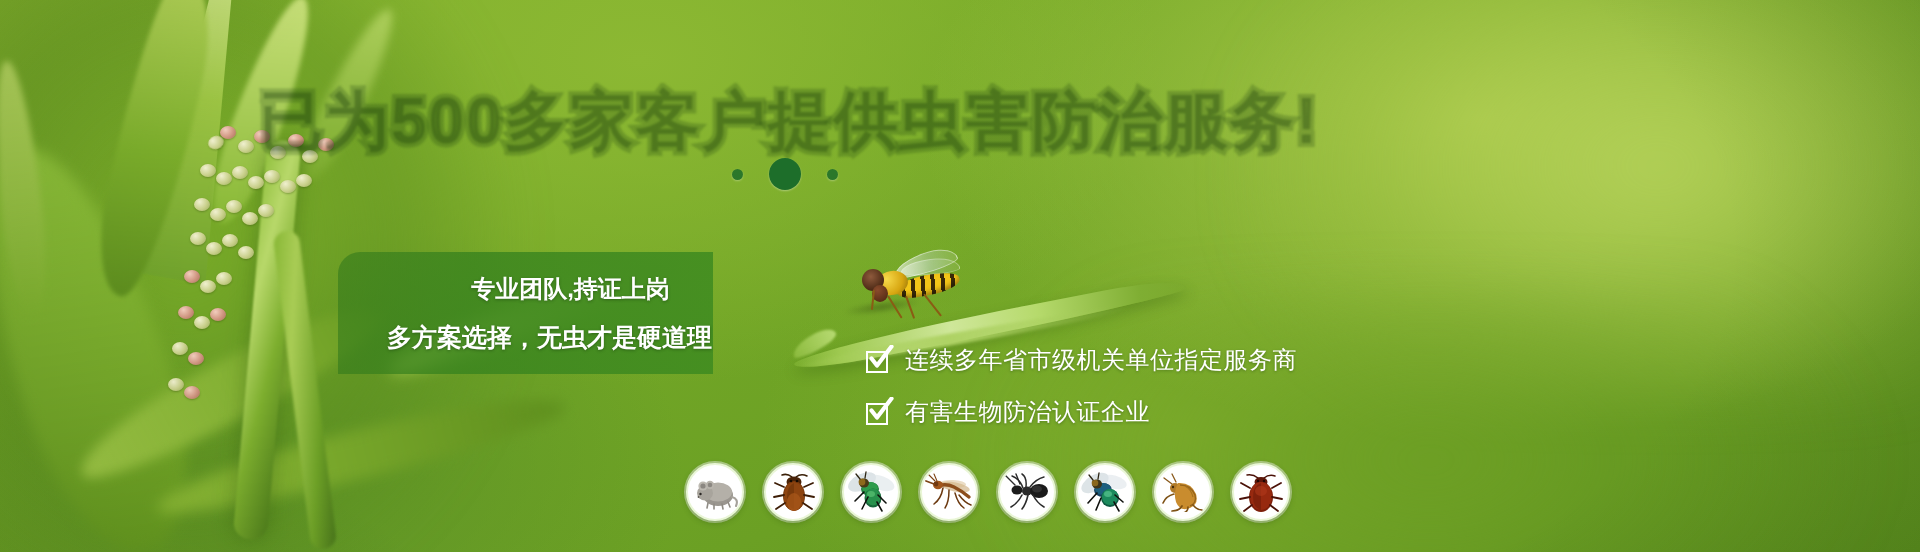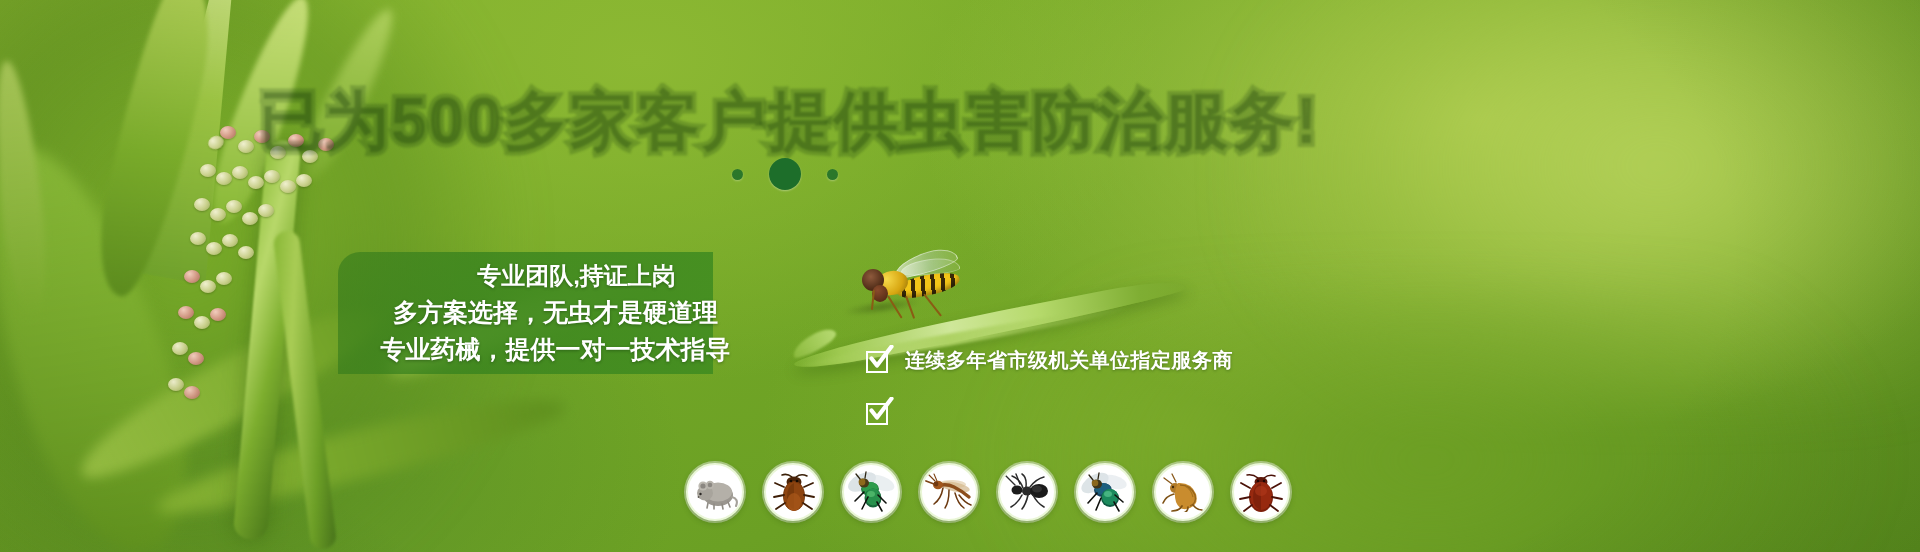--- a/index.html
+++ b/index.html
@@ -223,23 +223,22 @@
   .dot.s3 { width:11px; height:11px; opacity:.85; }
 
   
   .panel {
     position:absolute; left:338px; top:252px; width:375px; height:122px;
     background:linear-gradient(100deg, rgba(46,118,26,.55) 0%, rgba(56,131,30,.80) 35%, rgba(62,139,32,.86) 100%);
     border-radius:22px 0 0 0;
   }
   .panel-lines {
     position:absolute; left:338px; top:252px; width:437px; height:122px;
-    display:flex; flex-direction:column; justify-content:center; gap:4px;
+    display:flex; flex-direction:column; justify-content:center; gap:16px;
     padding:6px 14px 6px 0;
-    margin-left:6px;
   }
   .pl {
     color:#ffffff; font-weight:bold; white-space:nowrap;
     text-shadow:0 1px 3px rgba(20,50,10,.45);
   }
   .pl-1 { font-size:24px; text-align:center; padding-left:42px; }
   .pl-2 { font-size:25px; text-align:center; }
   .pl-3 { font-size:25px; text-align:center; padding-left:0px; }
 
   
@@ -252,21 +251,21 @@
   }
   .cbox { width:25px; height:25px; position:relative; flex:0 0 25px; }
   .cbox .sq {
     position:absolute; left:0; top:3px; width:22px; height:22px;
     border:2px solid #ffffff;
   }
   .cbox .tick {
     position:absolute; left:2px; top:-3px; width:26px; height:26px;
   }
   .check-label {
-    color:#ffffff; font-size:20px; font-weight:bold; white-space:nowrap;
+    color:#ffffff; font-size:24px; font-weight:normal; white-space:nowrap;
     text-shadow:0 1px 3px rgba(20,50,10,.4);
     letter-spacing:.5px;
   }
 
   
   .pests {
     position:absolute; left:686px; top:463px;
     display:flex; gap:20px; align-items:center;
   }
   .pest {
@@ -349,21 +348,20 @@
   <div class="dots">
     <span class="dot s1"></span>
     <span class="dot s2"></span>
     <span class="dot s3"></span>
   </div>
 
   <div class="panel"></div>
   <div class="panel-lines">
     <div class="pl pl-1">专业团队,持证上岗</div>
     <div class="pl pl-2">多方案选择，无虫才是硬道理</div>
-    <div class="pl pl-3">专业药械，提供一对一技术指导</div>
   </div>
 
   <div class="right-blade-wrap">
     <div class="rb-tip"></div>
     <div class="rb-blade"></div>
     <div class="rb-blade2"></div>
     <div class="fly-shadow"></div>
     <div class="fly">
       <div class="fly-wing fly-wing1"></div>
       <div class="fly-wing fly-wing2"></div>
@@ -389,20 +387,21 @@
       </span>
       <span class="check-label">连续多年省市级机关单位指定服务商</span>
     </div>
     <div class="check-row">
       <span class="cbox">
         <span class="sq"></span>
         <svg class="tick" viewBox="0 0 26 26" aria-hidden="true">
           <path d="M3.5 13.5 L9 20.5 L23.5 1.5" fill="none" stroke="#ffffff" stroke-width="4.2" stroke-linecap="round" stroke-linejoin="round"></path>
         </svg>
       </span>
+      <span class="check-label">有害生物防治认证企业</span>
     </div>
   </div>
 
   <div class="pests">
 
     <div class="pest" title="鼠">
       <svg width="46" height="38" viewBox="0 0 46 38">
         <ellipse cx="26" cy="22" rx="15" ry="11" fill="#9a968f"></ellipse>
         <ellipse cx="26" cy="19" rx="14" ry="9.5" fill="#b4b0a8"></ellipse>
         <ellipse cx="13" cy="20" rx="8" ry="7.5" fill="#a8a49c"></ellipse>

